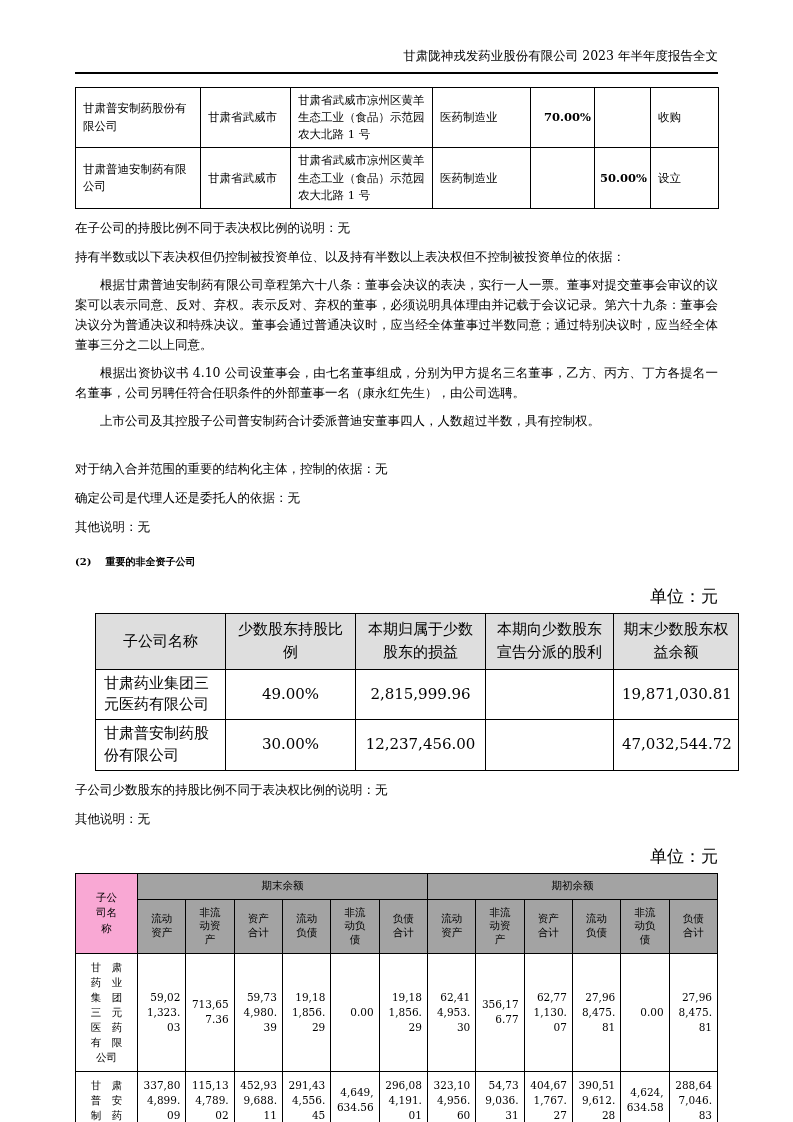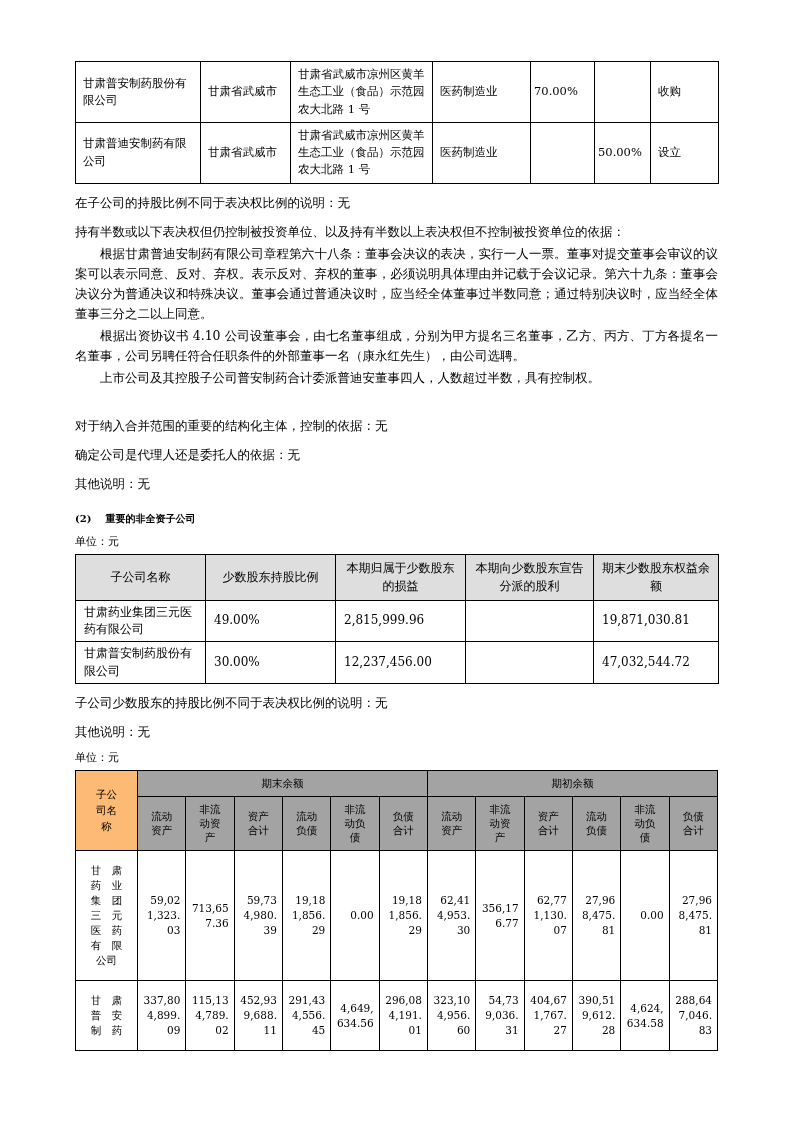--- a/index.html
+++ b/index.html
@@ -11,52 +11,55 @@
   }
   
   .doc-header{text-align:right;font-size:12.5px;line-height:1.25;padding-bottom:8px;border-bottom:2px solid #000;}
   
   table{border-collapse:collapse;width:643px;table-layout:fixed;}
   td{border:1px solid #000;vertical-align:middle;box-sizing:border-box;}
   
   .t1{margin-top:13px;font-size:11.5px;}
   .t1 td{padding:4px 7px;line-height:1.5;text-align:left;}
   .t1 tr{height:53px;}
-  .t1 td.center{text-align:left;padding:4px 3px;}
+  .t1 td.center{text-align:right;padding:4px 3px;font-weight:bold;}
   
   .note{margin:9px 0 0;line-height:20px;}
-  .para{margin:2px 0 0;line-height:20px;text-indent:2em;text-align:justify;}
+  .para{margin:8px 0 0;line-height:20px;text-indent:2em;text-align:justify;}
   .gap-top{margin-top:28px;}
   
   .sec-heading{margin-top:18px;font-weight:bold;font-size:10px;}
   .sec-heading .no{margin-right:14px;}
-  .unit-line{margin-top:8px;font-size:11px;}
-  
-  .t2{margin-top:5px;font-size:12px;}
+  .unit-line{margin-top:16px;text-align:right;font-size:17px;}
+  
+  .t2{margin-top:5px;font-size:15px;margin-left:20px;}
   .t2 .th td{background:#dedede;text-align:center;padding:4px 8px;line-height:1.55;height:42px;}
   .t2 .dr{height:37px;}
   .t2 .dr td{padding:3px 8px;line-height:1.45;}
   .t2 .dr td.name{text-align:left;}
-  .t2 .dr td.num{text-align:left;}
+  .t2 .dr td.num{text-align:center;}
   
   .t3{margin-top:5px;font-size:10.5px;}
   .t3 .th td{background:#a3a3a3;text-align:center;line-height:1.3;}
   .t3 .th1{height:26px;}
   .t3 .th2 td{padding:3px 10px;height:54px;}
-  .t3 td.corner{background:#fdba74;text-align:center;white-space:pre-line;line-height:1.5;padding:4px;}
-  .t3 td.vlabel{white-space:pre-line;text-align:center;line-height:15px;padding:12px 2px;vertical-align:middle;}
+  .t3 td.corner{background:#f9a8d4;text-align:center;white-space:pre-line;line-height:1.5;padding:4px;}
+  .t3 td.vlabel{white-space:pre-line;text-align:center;line-height:15px;padding:6px 2px;vertical-align:middle;}
   .t3 td.num{text-align:right;padding:2px 5px;word-break:break-all;line-height:15px;}
   .t3 .dr1{height:110px;}
   .t3 .dr2{height:58px;}
 </style>
 </head>
 <body>
 
 <div class="page">
 
+  <div class="doc-header">
+    <span>甘肃陇神戎发药业股份有限公司 2023 年半年度报告全文</span>
+  </div>
 
   <table class="t1">
     <colgroup>
       <col style="width:125px">
         <col style="width:90px">
         <col style="width:142px">
       <col style="width:98px">
         <col style="width:64px">
         <col style="width:56px">
         <col style="width:68px">

